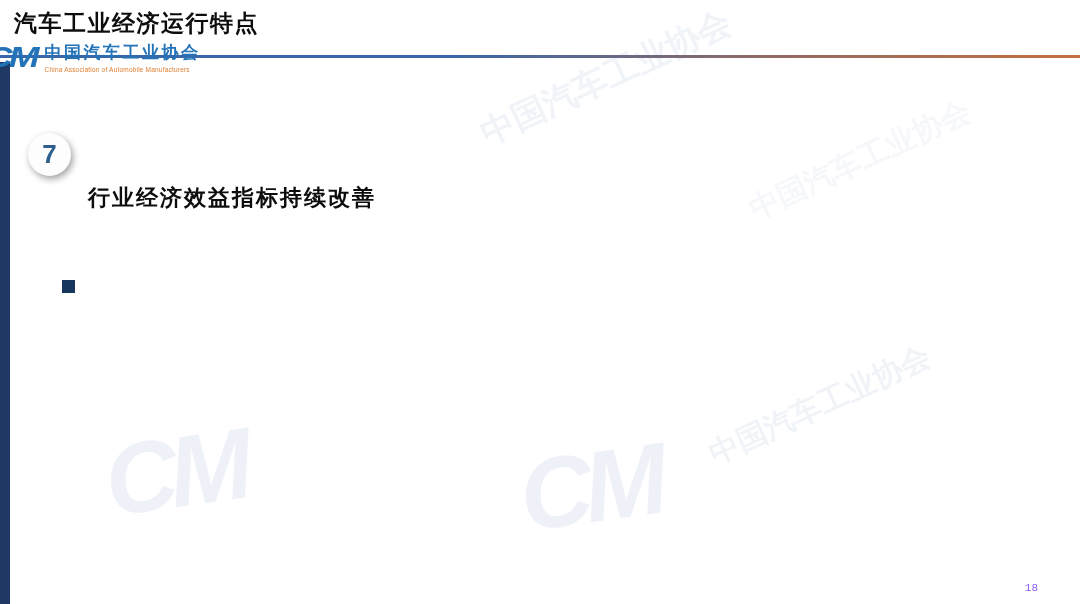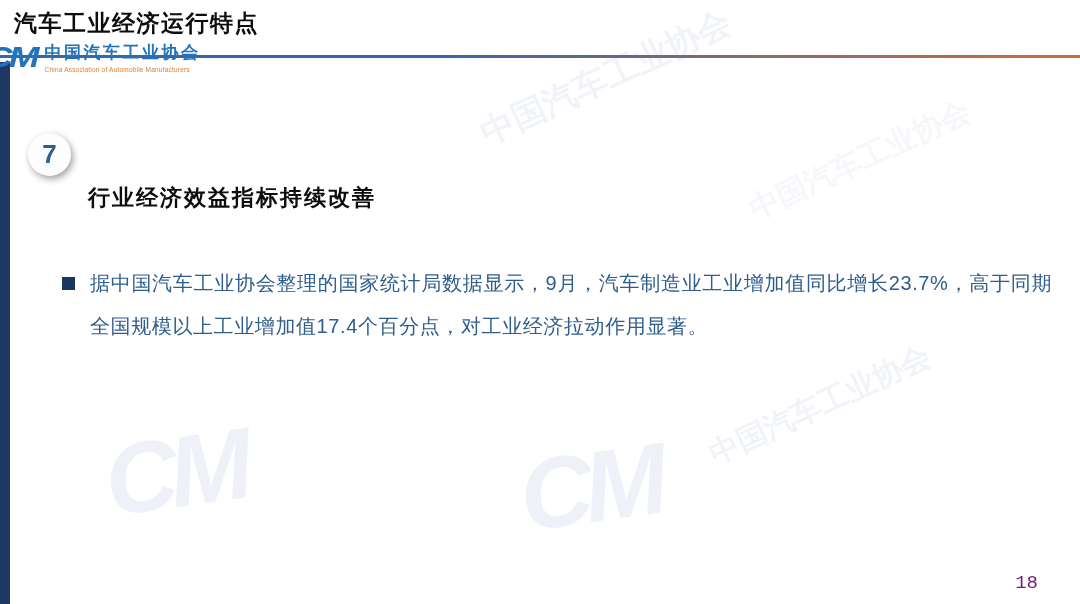--- a/index.html
+++ b/index.html
@@ -26,21 +26,21 @@
                  display:flex;align-items:center;justify-content:center;
                  font-size:26px;font-weight:bold;color:#2E5E8E;}
   .section-heading{position:absolute;left:88px;top:67px;font-size:22px;font-weight:bold;
                    color:#0d0d0d;letter-spacing:2px;}
 
   .bullets{position:absolute;left:60px;top:116px;width:992px;list-style:none;margin:0;padding:0;}
   .bullet{position:relative;padding-left:30px;margin-bottom:3px;font-size:20px;line-height:43px;
           color:#2F5D8C;text-align:justify;letter-spacing:.6px;}
   .bullet-marker{position:absolute;left:2px;top:15px;width:13px;height:13px;background:#17375E;}
 
-  .page-number{position:absolute;right:42px;bottom:10px;font-size:19px;color:#701a75;
+  .page-number{position:absolute;right:42px;bottom:10px;font-size:11px;color:#8b5cf6;
                font-family:"Liberation Mono","DejaVu Sans Mono",monospace;}
 
   .watermark{position:absolute;font-weight:bold;pointer-events:none;white-space:nowrap;z-index:0;}
   .wm-t1{left:470px;top:55px;font-size:34px;color:rgba(110,140,185,.10);transform:rotate(-25deg);}
   .wm-t2{left:700px;top:385px;font-size:30px;color:rgba(110,140,185,.10);transform:rotate(-25deg);}
   .wm-t3{left:740px;top:140px;font-size:30px;color:rgba(110,140,185,.07);transform:rotate(-25deg);}
   .wm-cm{font-style:italic;font-weight:900;letter-spacing:-8px;color:rgba(120,150,195,.13);}
   .wm-c1{left:105px;top:415px;font-size:100px;transform:rotate(-8deg);}
   .wm-c2{left:520px;top:430px;font-size:100px;transform:rotate(-8deg);}
 
@@ -69,18 +69,17 @@
 
   <div class="divider"></div>
   <div class="left-bar"></div>
 
   <div class="section-badge above">7</div>
   <div class="section-heading above">行业经济效益指标持续改善</div>
 
   <ul class="bullets above">
     <li class="bullet">
       <span class="bullet-marker"></span>
-      <span>据中国汽车工业协会整理的国家统计局数据显示，9月，汽车制造业工业增加值同比增长23.7%，高于同期全国规模以上工业增加值17.4个百分点，对工业经济拉动作用显著。</span>
     </li>
   </ul>
 
   <div class="page-number">18</div>
 </div>
 
 </body></html>

